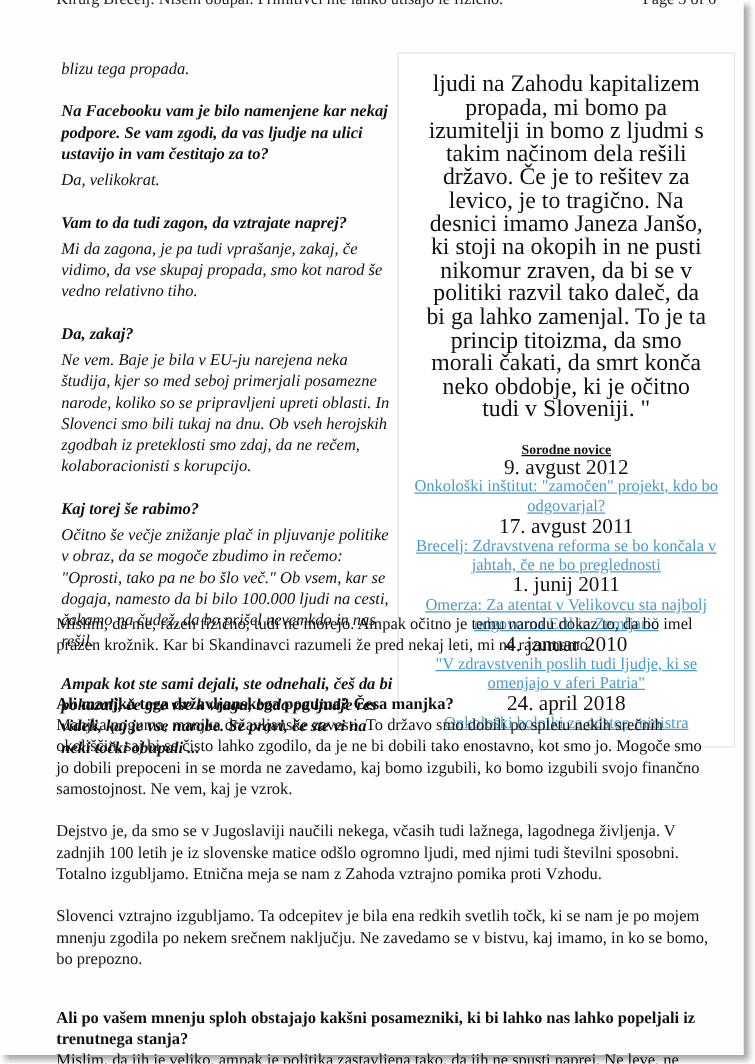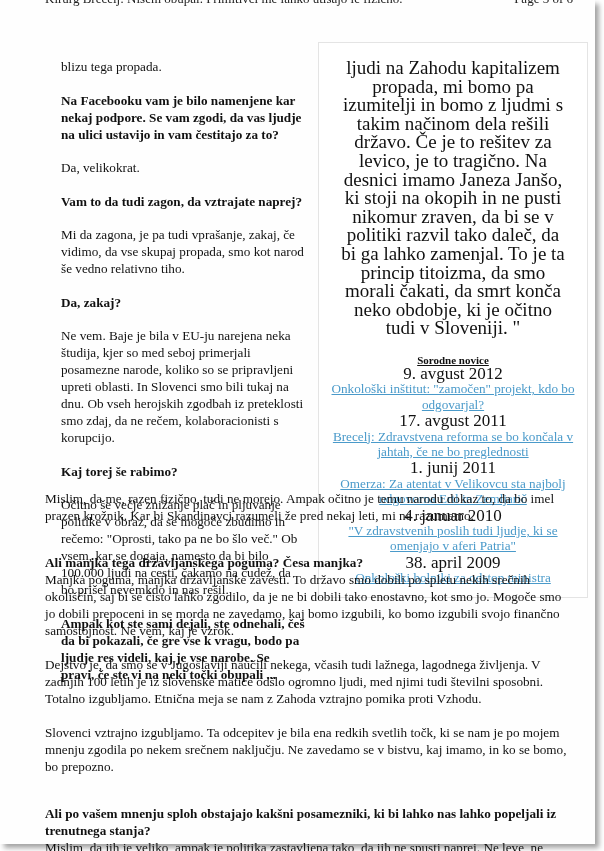--- a/index.html
+++ b/index.html
@@ -5,21 +5,21 @@
   html,body{margin:0;padding:0;background:#ffffff;}
   .canvas{position:relative;width:604px;height:851px;overflow:hidden;background:#ffffff;
           font-family:"Liberation Serif","DejaVu Serif",serif;color:#111;}
   .paper{position:absolute;left:0;top:0;width:595px;height:844px;background:#fefefe;
          box-shadow:4px 4px 5px rgba(90,90,90,0.55);}
   
   .print-header{position:absolute;top:-9px;left:45px;width:528px;display:flex;
                 justify-content:space-between;font-size:13px;color:#222;}
   
   .left-col{position:absolute;left:45px;top:42px;width:276px;font-size:13.2px;line-height:17px;}
-  .left-col p{margin:16px;}
+  .left-col p{margin:4px;font-style:italic;}
   .left-col p.q{font-weight:bold;margin-top:17px;}
   
   .sidebar{position:absolute;left:318px;top:42px;width:270px;border:1px solid #e4e4e4;
            background:#fff;text-align:center;padding:16px 8px 10px 8px;box-sizing:border-box;}
   .pull-quote{font-size:19px;line-height:18.6px;margin:0 10px;}
   .related-heading{font-size:11px;font-weight:bold;margin:16px 0 0 0;text-decoration:underline;}
   .news-date{font-size:17px;line-height:15.4px;margin:0;}
   .news-link{display:block;font-size:13.2px;line-height:15.4px;color:#4a9aca;
              text-decoration:underline;margin:0 0 1px 0;cursor:pointer;}
   
@@ -62,21 +62,21 @@
 
       <p class="news-date">17. avgust 2011</p>
       <a class="news-link">Brecelj: Zdravstvena reforma se bo končala v jahtah, če ne bo preglednosti</a>
 
       <p class="news-date">1. junij 2011</p>
       <a class="news-link">Omerza: Za atentat v Velikovcu sta najbolj odgovorna Ertl in Zemljarič</a>
 
       <p class="news-date">4. januar 2010</p>
       <a class="news-link">"V zdravstvenih poslih tudi ljudje, ki se omenjajo v aferi Patria"</a>
 
-      <p class="news-date">38. april 2009</p>
+      <p class="news-date">24. april 2018</p>
       <a class="news-link">Onkološki bolniki za odstop ministra</a>
     </div>
 
     <div class="full-section">
       <p class="a">Mislim, da me, razen fizično, tudi ne morejo. Ampak očitno je temu narodu dokaz to, da bo imel prazen krožnik. Kar bi Skandinavci razumeli že pred nekaj leti, mi ne razumemo.</p>
       <p class="q">Ali manjka tega državljanskega poguma? Česa manjka?</p>
       <p class="a">Manjka poguma, manjka državljanske zavesti. To državo smo dobili po spletu nekih srečnih okoliščin, saj bi se čisto lahko zgodilo, da je ne bi dobili tako enostavno, kot smo jo. Mogoče smo jo dobili prepoceni in se morda ne zavedamo, kaj bomo izgubili, ko bomo izgubili svojo finančno samostojnost. Ne vem, kaj je vzrok.</p>
       <p class="a sp">Dejstvo je, da smo se v Jugoslaviji naučili nekega, včasih tudi lažnega, lagodnega življenja. V zadnjih 100 letih je iz slovenske matice odšlo ogromno ljudi, med njimi tudi številni sposobni. Totalno izgubljamo. Etnična meja se nam z Zahoda vztrajno pomika proti Vzhodu.</p>
       <p class="a sp">Slovenci vztrajno izgubljamo. Ta odcepitev je bila ena redkih svetlih točk, ki se nam je po mojem mnenju zgodila po nekem srečnem naključju. Ne zavedamo se v bistvu, kaj imamo, in ko se bomo, bo prepozno.</p>
       <p class="q">Ali po vašem mnenju sploh obstajajo kakšni posamezniki, ki bi lahko nas lahko popeljali iz trenutnega stanja?</p>

